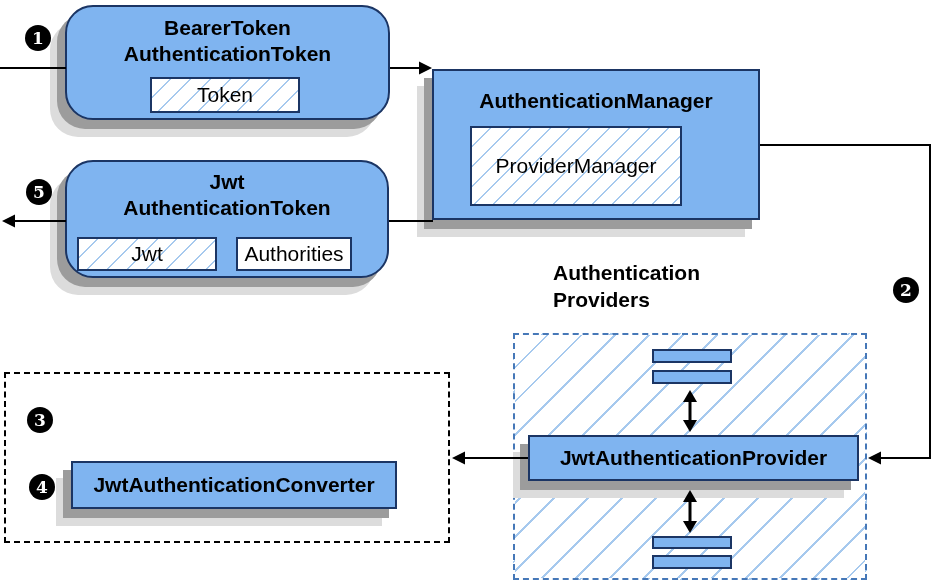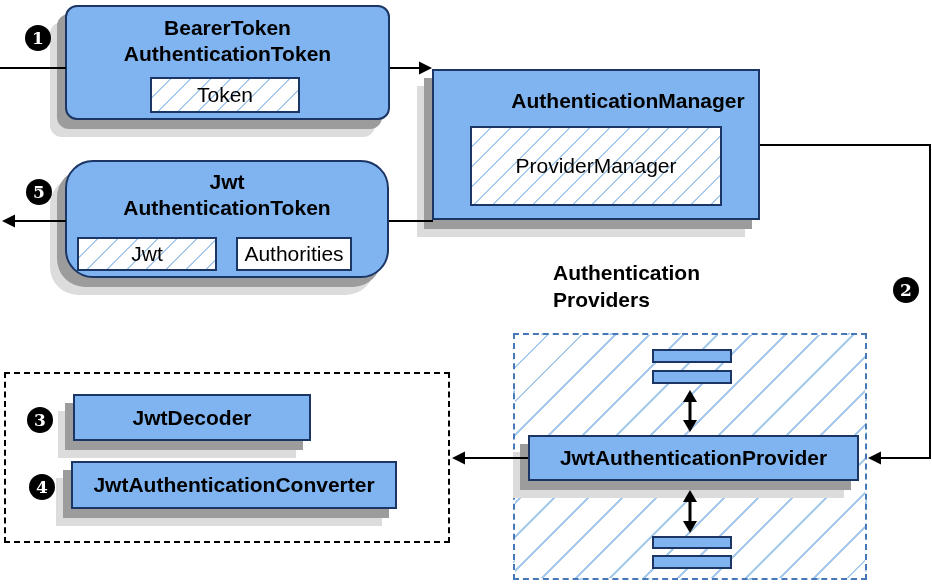--- a/index.html
+++ b/index.html
@@ -73,32 +73,32 @@
 </style>
 </head>
 <body>
 
 <div id="canvas">
 
   <div class="dashed-blue hatch-lg" style="left:513px; top:333px; width:354px; height:247px;"></div>
 
   <div class="dashed-black" style="left:4px; top:372px; width:446px; height:171px;"></div>
 
-  <div class="box-blue rounded" style="left:65px; top:5px; width:325px; height:115px;border-radius:12px;">
+  <div class="box-blue rounded" style="left:65px; top:5px; width:325px; height:115px;">
     <div class="title" style="margin-top:8px;">
       <div>BearerToken</div>
       <div>AuthenticationToken</div>
     </div>
   </div>
   <div class="chip hatch-sm" style="left:150px; top:77px; width:150px; height:36px;">Token</div>
 
   <div class="box-blue" style="left:432px; top:69px; width:328px; height:151px;">
-    <div class="title" style="margin-top:17px;padding-left:32px;">AuthenticationManager</div>
+    <div class="title" style="margin-top:17px;">AuthenticationManager</div>
   </div>
-  <div class="chip hatch-sm" style="left:470px; top:126px; width:252px; height:80px;">ProviderManager</div>
+  <div class="chip hatch-sm" style="left:470px; top:126px; width:212px; height:80px;">ProviderManager</div>
 
   <div class="box-blue rounded" style="left:65px; top:160px; width:324px; height:118px;">
     <div class="title" style="margin-top:7px;">
       <div>Jwt</div>
       <div>AuthenticationToken</div>
     </div>
   </div>
   <div class="chip hatch-sm" style="left:77px; top:237px; width:140px; height:34px;">Jwt</div>
   <div class="chip" style="left:236px; top:237px; width:116px; height:34px;">Authorities</div>
 
@@ -109,23 +109,20 @@
 
   <div class="bar" style="left:652px; top:349px; width:80px; height:14px;"></div>
   <div class="bar" style="left:652px; top:370px; width:80px; height:14px;"></div>
   <div class="bar" style="left:652px; top:536px; width:80px; height:13px;"></div>
   <div class="bar" style="left:652px; top:555px; width:80px; height:14px;"></div>
 
   <div class="box-blue" style="left:528px; top:435px; width:331px; height:46px; display:flex; align-items:center; justify-content:flex-start;">
     <div class="title">JwtAuthenticationProvider</div>
   </div>
 
-  <div class="box-blue" style="left:73px; top:394px; width:238px; height:47px; display:flex; align-items:center; justify-content:center;">
-    <div class="title">JwtDecoder</div>
-  </div>
 
   <div class="box-blue" style="left:71px; top:461px; width:326px; height:48px; display:flex; align-items:center; justify-content:center;">
     <div class="title">JwtAuthenticationConverter</div>
   </div>
 
   <svg id="connectors" width="932" height="584">
     <g stroke="#000" stroke-width="2" fill="#000">
 
       <line x1="0" y1="68" x2="66" y2="68"></line>
 

